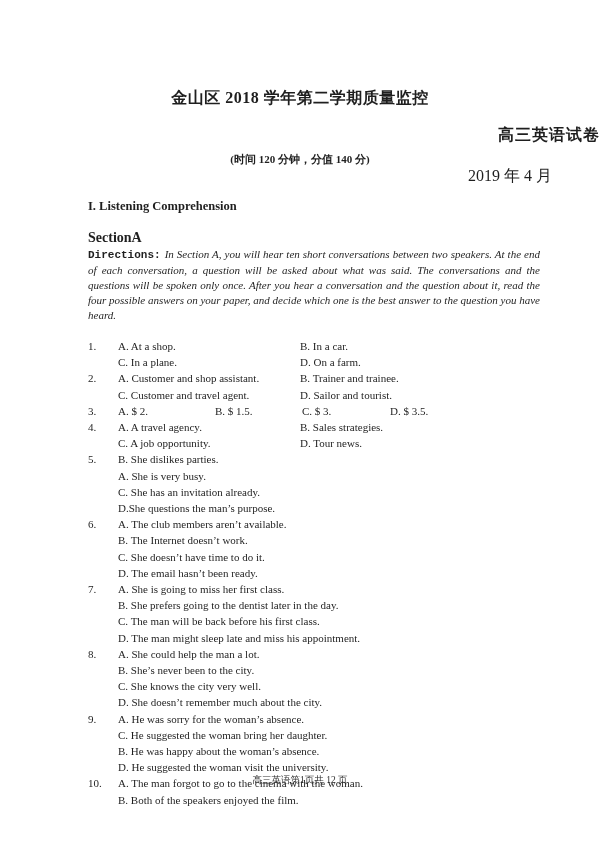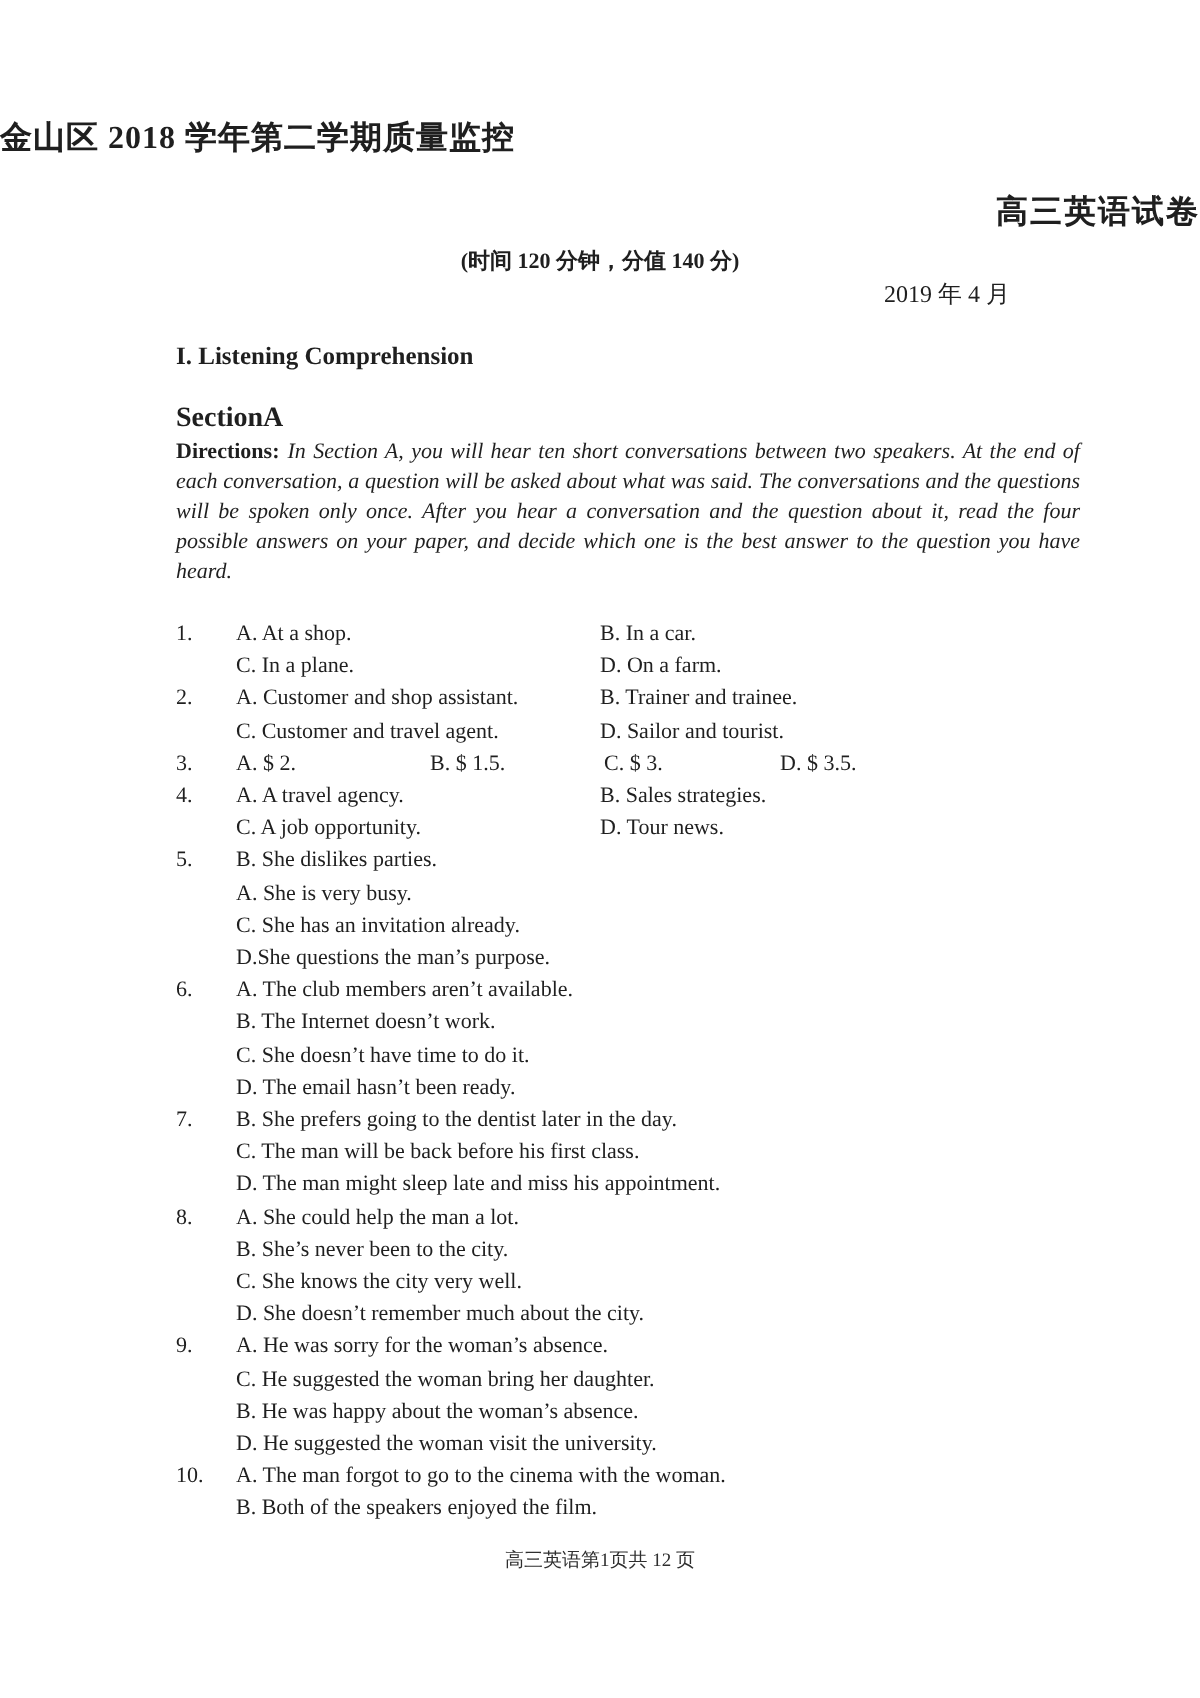--- a/index.html
+++ b/index.html
@@ -10,21 +10,22 @@
   .page {
     position: relative;
     width: 600px;
     height: 849px;
     background: #ffffff;
     color: #1f1f1f;
     font-family: "Liberation Serif", "DejaVu Serif", serif;
     overflow: hidden;
   }
   .title {
-    padding-top: 60px;
+    padding-top: 88px;
+    text-align: center;
     font-size: 16px;
     font-weight: bold;
     line-height: 19px;
     letter-spacing: 0.5px;
   }
   .subtitle {
     margin-top: 18px;
     text-align: right;
     font-size: 16px;
     font-weight: bold;
@@ -34,22 +35,22 @@
   .meta {
     margin-top: 9px;
     text-align: center;
     font-size: 11px;
     font-weight: bold;
     line-height: 13px;
   }
   .date {
     margin-top: 3px;
     text-align: right;
-    padding-right: 95px;
-    font-size: 12px;
+    padding-right: 48px;
+    font-size: 16px;
     line-height: 13px;
   }
   .content {
     margin-left: 88px;
     width: 452px;
   }
   .heading {
     margin-top: 17px;
     font-size: 12.5px;
     font-weight: bold;
@@ -65,20 +66,21 @@
     margin: 2px 0 0 0;
     font-size: 11px;
     line-height: 15px;
     text-align: justify;
     font-style: italic;
   }
   .dir-label {
     font-style: normal;
     font-weight: bold;
     padding-right: 4px;
+    font-family: Liberation Mono, monospace;
   }
   .questions {
     margin-top: 15px;
     font-size: 11px;
     line-height: 16.2px;
   }
   .q-row {
     display: flex;
     align-items: flex-start;
   }
@@ -166,20 +168,21 @@
           <div class="q-body">
             <div class="q-line"><span class="q-opt">A. The club members aren’t available.</span></div>
             <div class="q-line"><span class="q-opt">B. The Internet doesn’t work.</span></div>
             <div class="q-line"><span class="q-opt">C. She doesn’t have time to do it.</span></div>
             <div class="q-line"><span class="q-opt">D. The email hasn’t been ready.</span></div>
           </div>
         </div>
         <div class="q-row">
           <div class="q-num">7.</div>
           <div class="q-body">
+            <div class="q-line"><span class="q-opt">A. She is going to miss her first class.</span></div>
             <div class="q-line"><span class="q-opt">B. She prefers going to the dentist later in the day.</span></div>
             <div class="q-line"><span class="q-opt">C. The man will be back before his first class.</span></div>
             <div class="q-line"><span class="q-opt">D. The man might sleep late and miss his appointment.</span></div>
           </div>
         </div>
         <div class="q-row">
           <div class="q-num">8.</div>
           <div class="q-body">
             <div class="q-line"><span class="q-opt">A. She could help the man a lot.</span></div>
             <div class="q-line"><span class="q-opt">B. She’s never been to the city.</span></div>

